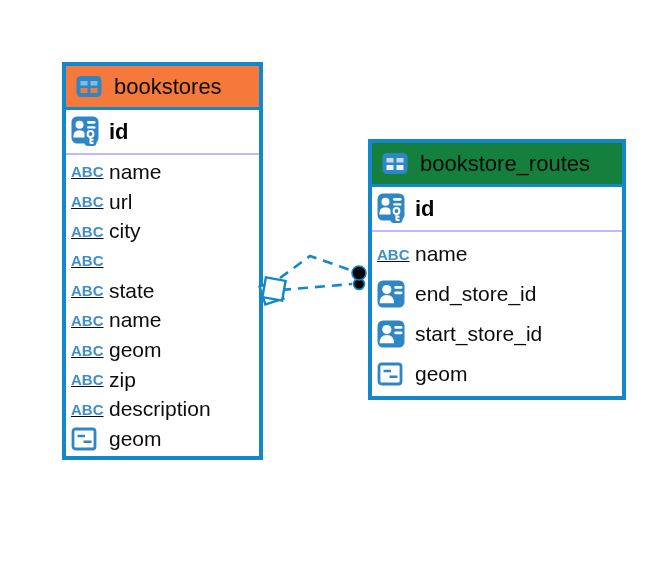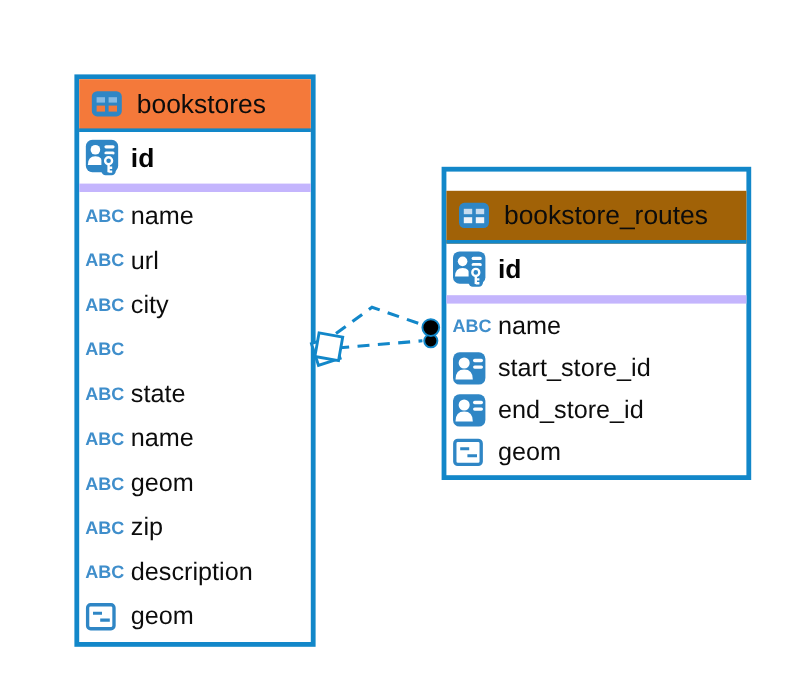--- a/index.html
+++ b/index.html
@@ -9,44 +9,45 @@
     font-family:"Liberation Sans", sans-serif;
     -webkit-font-smoothing:antialiased;
   }
   .canvas { position:absolute; inset:0; }
 
   .er-table {
     position:absolute; box-sizing:border-box;
     background:#ffffff; border:4px solid #1287c9;
     display:flex; flex-direction:column; z-index:1;
   }
-  .table-a { left:62px; top:62px;  width:201px; height:477px; }
+  .table-a { left:62px; top:62px;  width:201px; height:398px; }
   .table-b { left:368px; top:139px; width:258px; height:261px; }
 
   .hdr {
     flex:0 0 41px; border-bottom:3px solid #1287c9;
     display:flex; align-items:center;
     padding:0 8px 0 10px; gap:12px;
     font-size:22px; color:#0c0c0c; white-space:nowrap;
   }
   .idrow {
-    flex:0 0 43px; border-bottom:7px solid #c4b5fd;
+    flex:0 0 43px; border-bottom:2px solid #c4b5fd;
     display:flex; align-items:center;
     padding:0 4px 0 5px; gap:5px;
     font-size:22px; font-weight:bold; color:#050505; white-space:nowrap;
   }
   .cols { flex:1 1 auto; display:flex; flex-direction:column; padding:2px 0; }
   .colrow {
     flex:1 1 0; display:flex; align-items:center;
     padding:0 4px 0 5px; gap:5px;
     font-size:21px; color:#0c0c0c; white-space:nowrap;
   }
   .icon-slot {
     flex:0 0 33px; width:33px; display:flex; align-items:center;
     justify-content:flex-start;
+    text-decoration:underline;
   }
   .hdr .icon-slot { flex:0 0 26px; width:26px; }
   .abc {
     font-weight:700; font-size:15px; letter-spacing:0px;
     color:#3f8ecb; line-height:1;
   }
   svg.glyph { display:block; }
 
   .rel {
     position:absolute; left:0; top:0; z-index:10; pointer-events:none;
@@ -151,21 +152,21 @@
       <rect x="2" y="3" width="22" height="20" rx="2.5" fill="#fff" stroke="#2f86c5" stroke-width="2.8"></rect>
       <path d="M6.5 10 h7.5 M12.5 15.8 h8" fill="none" stroke="#2f86c5" stroke-width="2.6"></path>
     </svg>
           </span>
           <span>geom</span>
         </div>
       </div>
   </div>
 
   <div class="er-table table-b">
-    <div class="hdr" style="background: #a16207; margin-top: 16px;">
+    <div class="hdr" style="background: #15803d;">
       <span class="icon-slot">
           <svg class="glyph" width="26" height="25" viewBox="0 0 26 25">
       <rect x="0.5" y="2" width="25" height="21" rx="4.5" fill="#2f86c5"></rect>
       <rect x="4.5" y="7" width="7" height="4.5" fill="#c6dcf0"></rect>
       <rect x="14.5" y="7" width="7" height="4.5" fill="#c6dcf0"></rect>
       <rect x="4.5" y="14" width="7" height="5" fill="#eff3f8"></rect>
       <rect x="14.5" y="14" width="7" height="5" fill="#eff3f8"></rect>
     </svg>
         </span>
       <span>bookstore_routes</span>
@@ -195,33 +196,33 @@
         <div class="colrow">
           <span class="icon-slot">
             <svg class="glyph" width="28" height="28" viewBox="0 0 28 28">
       <rect x="0.5" y="0.5" width="27" height="27" rx="5.5" fill="#2f86c5"></rect>
       <circle cx="9.8" cy="9.5" r="4.6" fill="#fff"></circle>
       <path d="M2.6 23.2 q0 -8.2 7.2 -8.2 q7.2 0 7.2 8.2 z" fill="#fff"></path>
       <rect x="17.2" y="6" width="8.3" height="2.8" rx="1.4" fill="#fff"></rect>
       <rect x="17.2" y="11.5" width="8.3" height="2.8" rx="1.4" fill="#fff"></rect>
     </svg>
           </span>
-          <span>start_store_id</span>
+          <span>end_store_id</span>
         </div>
         <div class="colrow">
           <span class="icon-slot">
             <svg class="glyph" width="28" height="28" viewBox="0 0 28 28">
       <rect x="0.5" y="0.5" width="27" height="27" rx="5.5" fill="#2f86c5"></rect>
       <circle cx="9.8" cy="9.5" r="4.6" fill="#fff"></circle>
       <path d="M2.6 23.2 q0 -8.2 7.2 -8.2 q7.2 0 7.2 8.2 z" fill="#fff"></path>
       <rect x="17.2" y="6" width="8.3" height="2.8" rx="1.4" fill="#fff"></rect>
       <rect x="17.2" y="11.5" width="8.3" height="2.8" rx="1.4" fill="#fff"></rect>
     </svg>
           </span>
-          <span>end_store_id</span>
+          <span>start_store_id</span>
         </div>
         <div class="colrow">
           <span class="icon-slot">
             <svg class="glyph" width="27" height="26" viewBox="0 0 27 26">
       <rect x="2" y="3" width="22" height="20" rx="2.5" fill="#fff" stroke="#2f86c5" stroke-width="2.8"></rect>
       <path d="M6.5 10 h7.5 M12.5 15.8 h8" fill="none" stroke="#2f86c5" stroke-width="2.6"></path>
     </svg>
           </span>
           <span>geom</span>
         </div>

